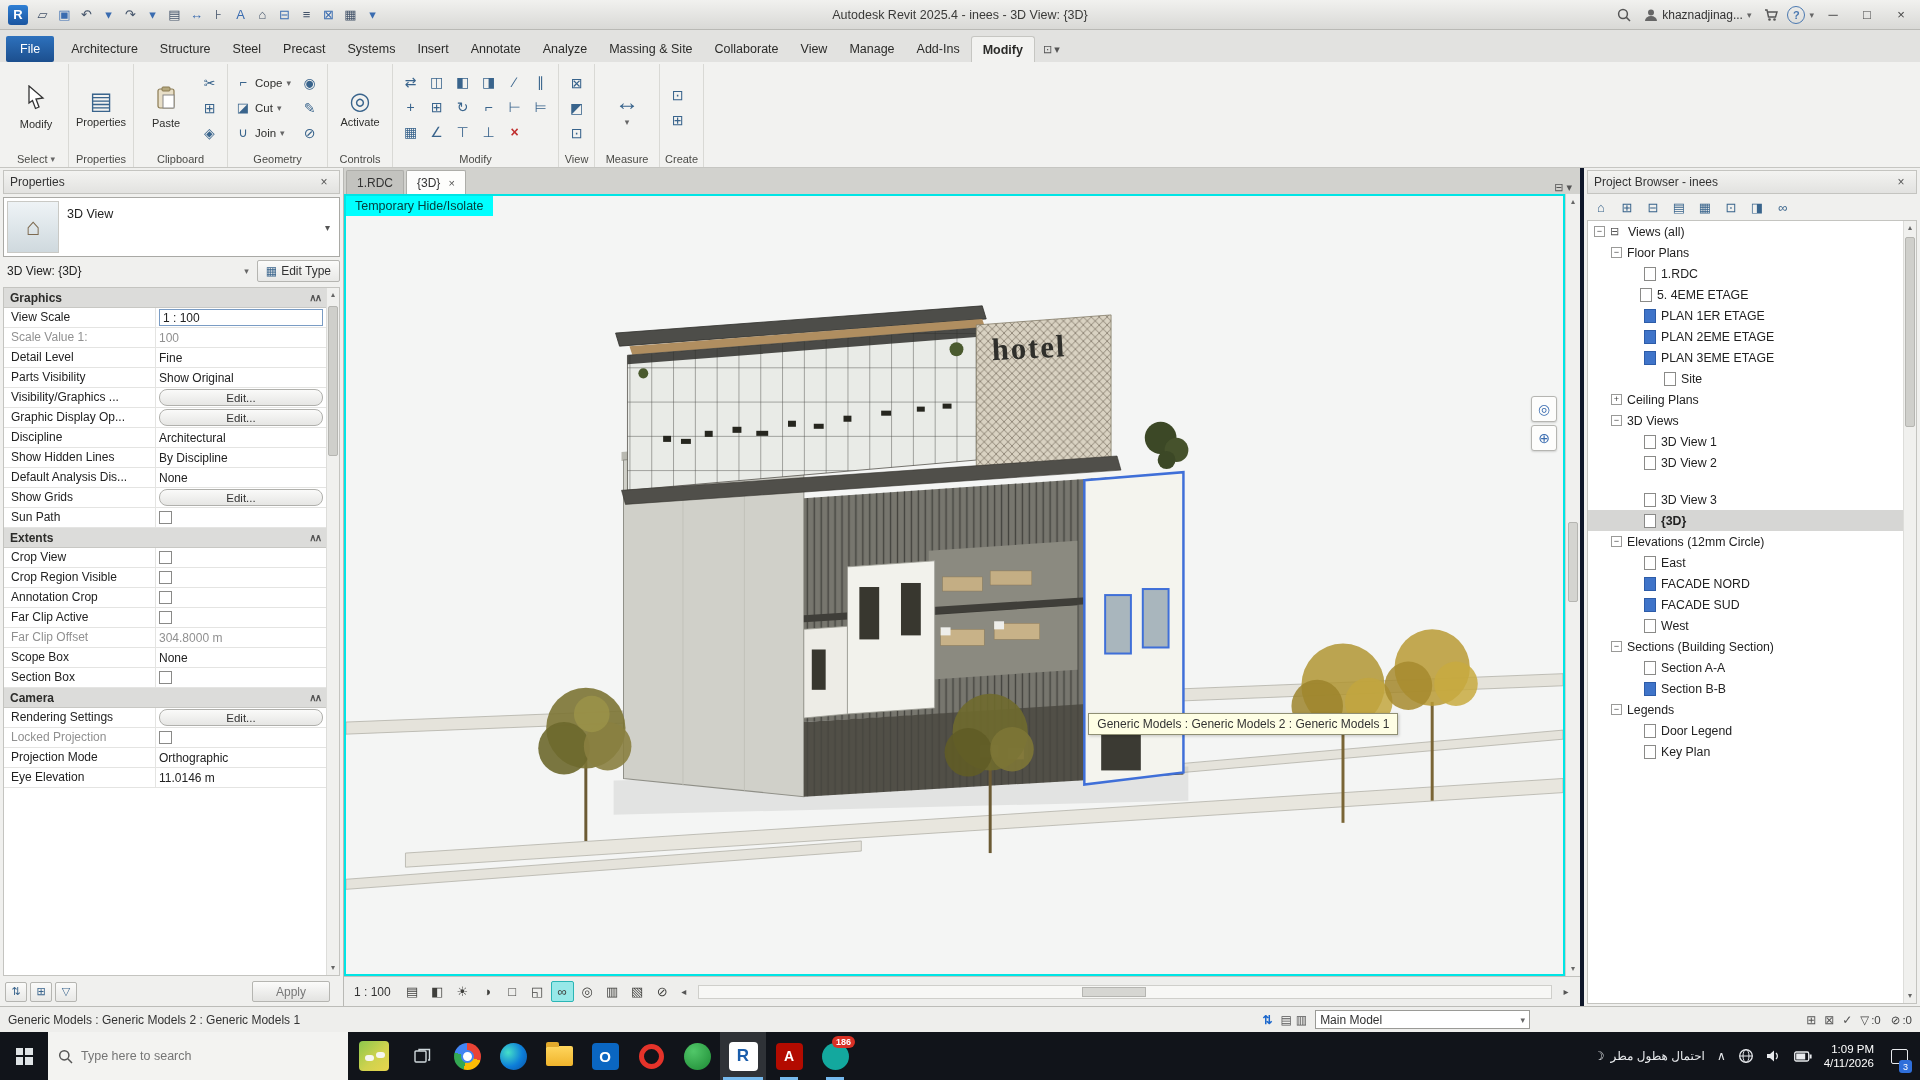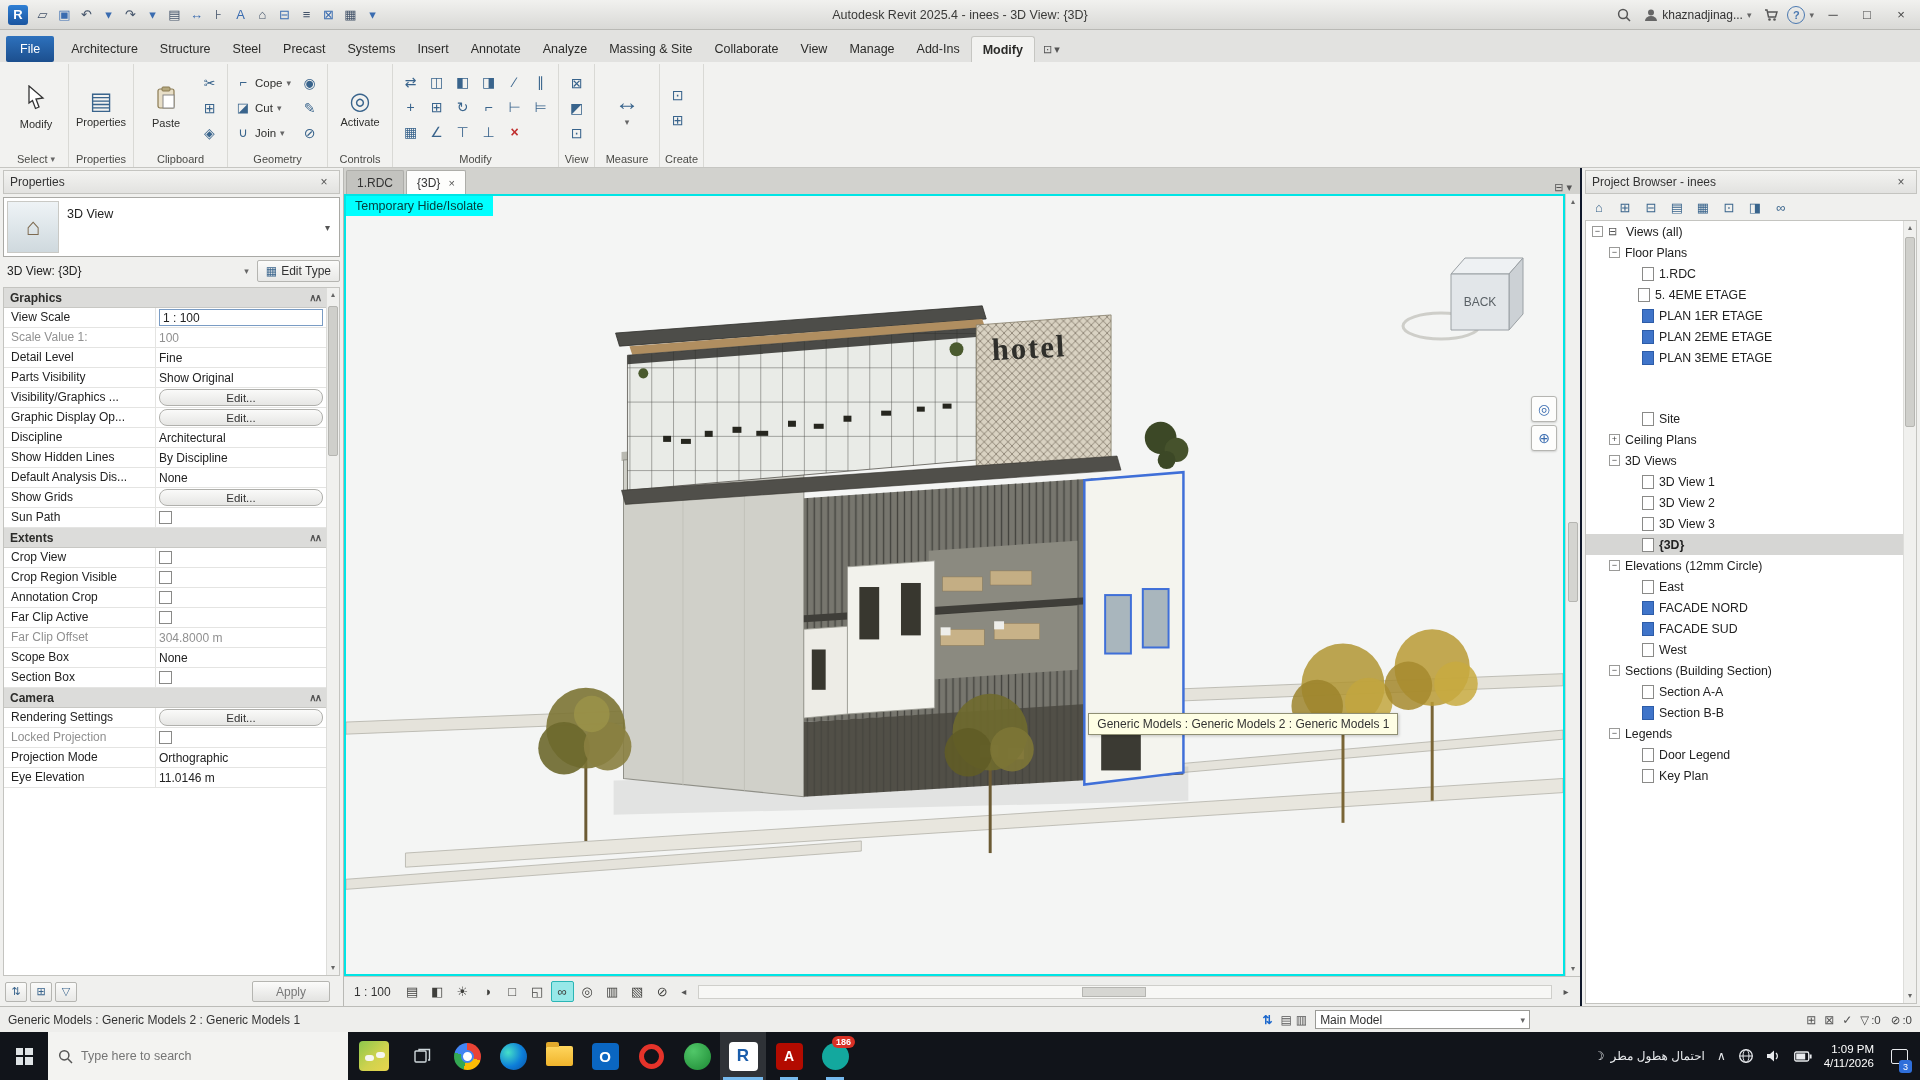--- a/index.html
+++ b/index.html
@@ -98,21 +98,21 @@
 
   .vcb { height:30px; flex:none; background:#eeeeec; border-top:1px solid #c2c2be; display:flex; align-items:center; padding:0 6px; gap:2px; }
   .vcb-scale { font-size:12px; color:#333; padding:0 8px 0 4px; display:flex; gap:5px; align-items:center; }
   .vcb-btn { width:23px; height:21px; display:flex; align-items:center; justify-content:center; font-size:13px; color:#3f3f3c; border-radius:2px; }
   .vcb-btn.active { background:#97e8e8; border:1px solid #2ab5b5; }
   .hscroll { flex:1; height:14px; margin:0 4px; background:#f7f7f5; border:1px solid #cfcfcb; position:relative; }
   .hs-thumb { position:absolute; top:1px; bottom:1px; left:45%; width:64px; background:#d6d6d2; border:1px solid #b5b5b1; }
   .hs-ar { width:16px; text-align:center; font-size:10px; color:#555; }
 
   
-  .browser { width:340px; flex:none; background:#f0f0ee; border-left:2px solid #0f172a; display:flex; flex-direction:column; padding:2px 3px; }
+  .browser { width:340px; flex:none; background:#f0f0ee; border-left:4px solid #0f172a; display:flex; flex-direction:column; padding:2px 3px; }
   .pb-toolbar { height:26px; flex:none; display:flex; align-items:center; gap:2px; padding:2px; }
   .pb-ic { width:24px; height:21px; display:flex; align-items:center; justify-content:center; font-size:13px; color:#39648c; border:1px solid transparent; border-radius:2px; }
   .pb-search { height:26px; flex:none; margin:1px 2px 3px 2px; position:relative; }
   .pb-search input { width:100%; height:24px; border:1px solid #a9a9a5; background:#fff; font-size:12px; padding:0 4px 0 24px; font-family:"Liberation Sans",sans-serif; color:#333; }
   .mag { position:absolute; left:5px; top:5px; }
   .pb-tree-wrap { flex:1; background:#fff; border:1px solid #c4c4c0; position:relative; overflow:hidden; }
   #browser-tree { position:absolute; inset:0 13px 0 0; overflow:hidden; }
   .tnode { height:21px; display:flex; align-items:center; gap:5px; font-size:12.3px; color:#222; white-space:nowrap; }
   .tnode.selected { background:#d6d6d4; font-weight:bold; }
   .texp { width:11px; height:11px; flex:none; border:1px solid #9a9a98; background:#fff; font-size:9px; line-height:9px; text-align:center; color:#444; }
@@ -731,29 +731,20 @@
                 <line x1="1096" y1="600" x2="1096" y2="502" stroke="#7a6535" stroke-width="3"></line>
                 <circle cx="1096" cy="468" r="38" fill="#b89a34" opacity="0.85"></circle>
                 <circle cx="1072" cy="486" r="24" fill="#a68a2e" opacity="0.85"></circle>
                 <circle cx="1120" cy="484" r="22" fill="#c8aa40" opacity="0.85"></circle>
               </g>
             </g>
           </svg>
 
           <div class="hide-iso">Temporary Hide/Isolate</div>
 
-          <div class="viewcube">
-            <svg width="130" height="112" viewBox="0 0 130 112">
-              <ellipse cx="42" cy="86" rx="38" ry="13" fill="none" stroke="#c4c4be" stroke-width="3" opacity="0.8"></ellipse>
-              <polygon points="52,34 66,18 124,18 110,34" fill="#eef1f3" stroke="#9aa0a4" stroke-width="1"></polygon>
-              <polygon points="110,34 124,18 124,74 110,90" fill="#ccd1d5" stroke="#9aa0a4" stroke-width="1"></polygon>
-              <polygon points="52,34 110,34 110,90 52,90" fill="#e2e6e9" stroke="#9aa0a4" stroke-width="1"></polygon>
-              <text x="81" y="66" text-anchor="middle" font-size="12" fill="#5a6166" font-family="Liberation Sans, sans-serif">BACK</text>
-            </svg>
-          </div>
 
           <div class="navchips">
             <div class="navchip">◎</div>
             <div class="navchip">⊕</div>
           </div>
 
           <div class="tooltip">Generic Models : Generic Models 2 : Generic Models 1</div>
         </div>
 
         <div class="vscroll">
@@ -832,21 +823,21 @@
             <div class="tnode" style="padding-left: 40px;">
               <span class="texp empty"></span>
               <span class="ticon plan-blue"></span>
               <span>PLAN 2EME ETAGE</span>
             </div>
             <div class="tnode" style="padding-left: 40px;">
               <span class="texp empty"></span>
               <span class="ticon plan-blue"></span>
               <span>PLAN 3EME ETAGE</span>
             </div>
-            <div class="tnode" style="padding-left: 40px; margin-top: 40px;">
+            <div class="tnode" style="padding-left: 60px;">
               <span class="texp empty"></span>
               <span class="ticon plan"></span>
               <span>Site</span>
             </div>
             <div class="tnode" style="padding-left: 23px;">
               <span class="texp">+</span>
               <span>Ceiling Plans</span>
             </div>
             <div class="tnode" style="padding-left: 23px;">
               <span class="texp">−</span>
@@ -855,21 +846,21 @@
             <div class="tnode" style="padding-left: 40px;">
               <span class="texp empty"></span>
               <span class="ticon plan"></span>
               <span>3D View 1</span>
             </div>
             <div class="tnode" style="padding-left: 40px;">
               <span class="texp empty"></span>
               <span class="ticon plan"></span>
               <span>3D View 2</span>
             </div>
-            <div class="tnode" style="padding-left: 40px;">
+            <div class="tnode" style="padding-left: 40px; margin-top: 16px;">
               <span class="texp empty"></span>
               <span class="ticon plan"></span>
               <span>3D View 3</span>
             </div>
             <div class="tnode selected" style="padding-left: 40px;">
               <span class="texp empty"></span>
               <span class="ticon plan"></span>
               <span>{3D}</span>
             </div>
             <div class="tnode" style="padding-left: 23px;">

